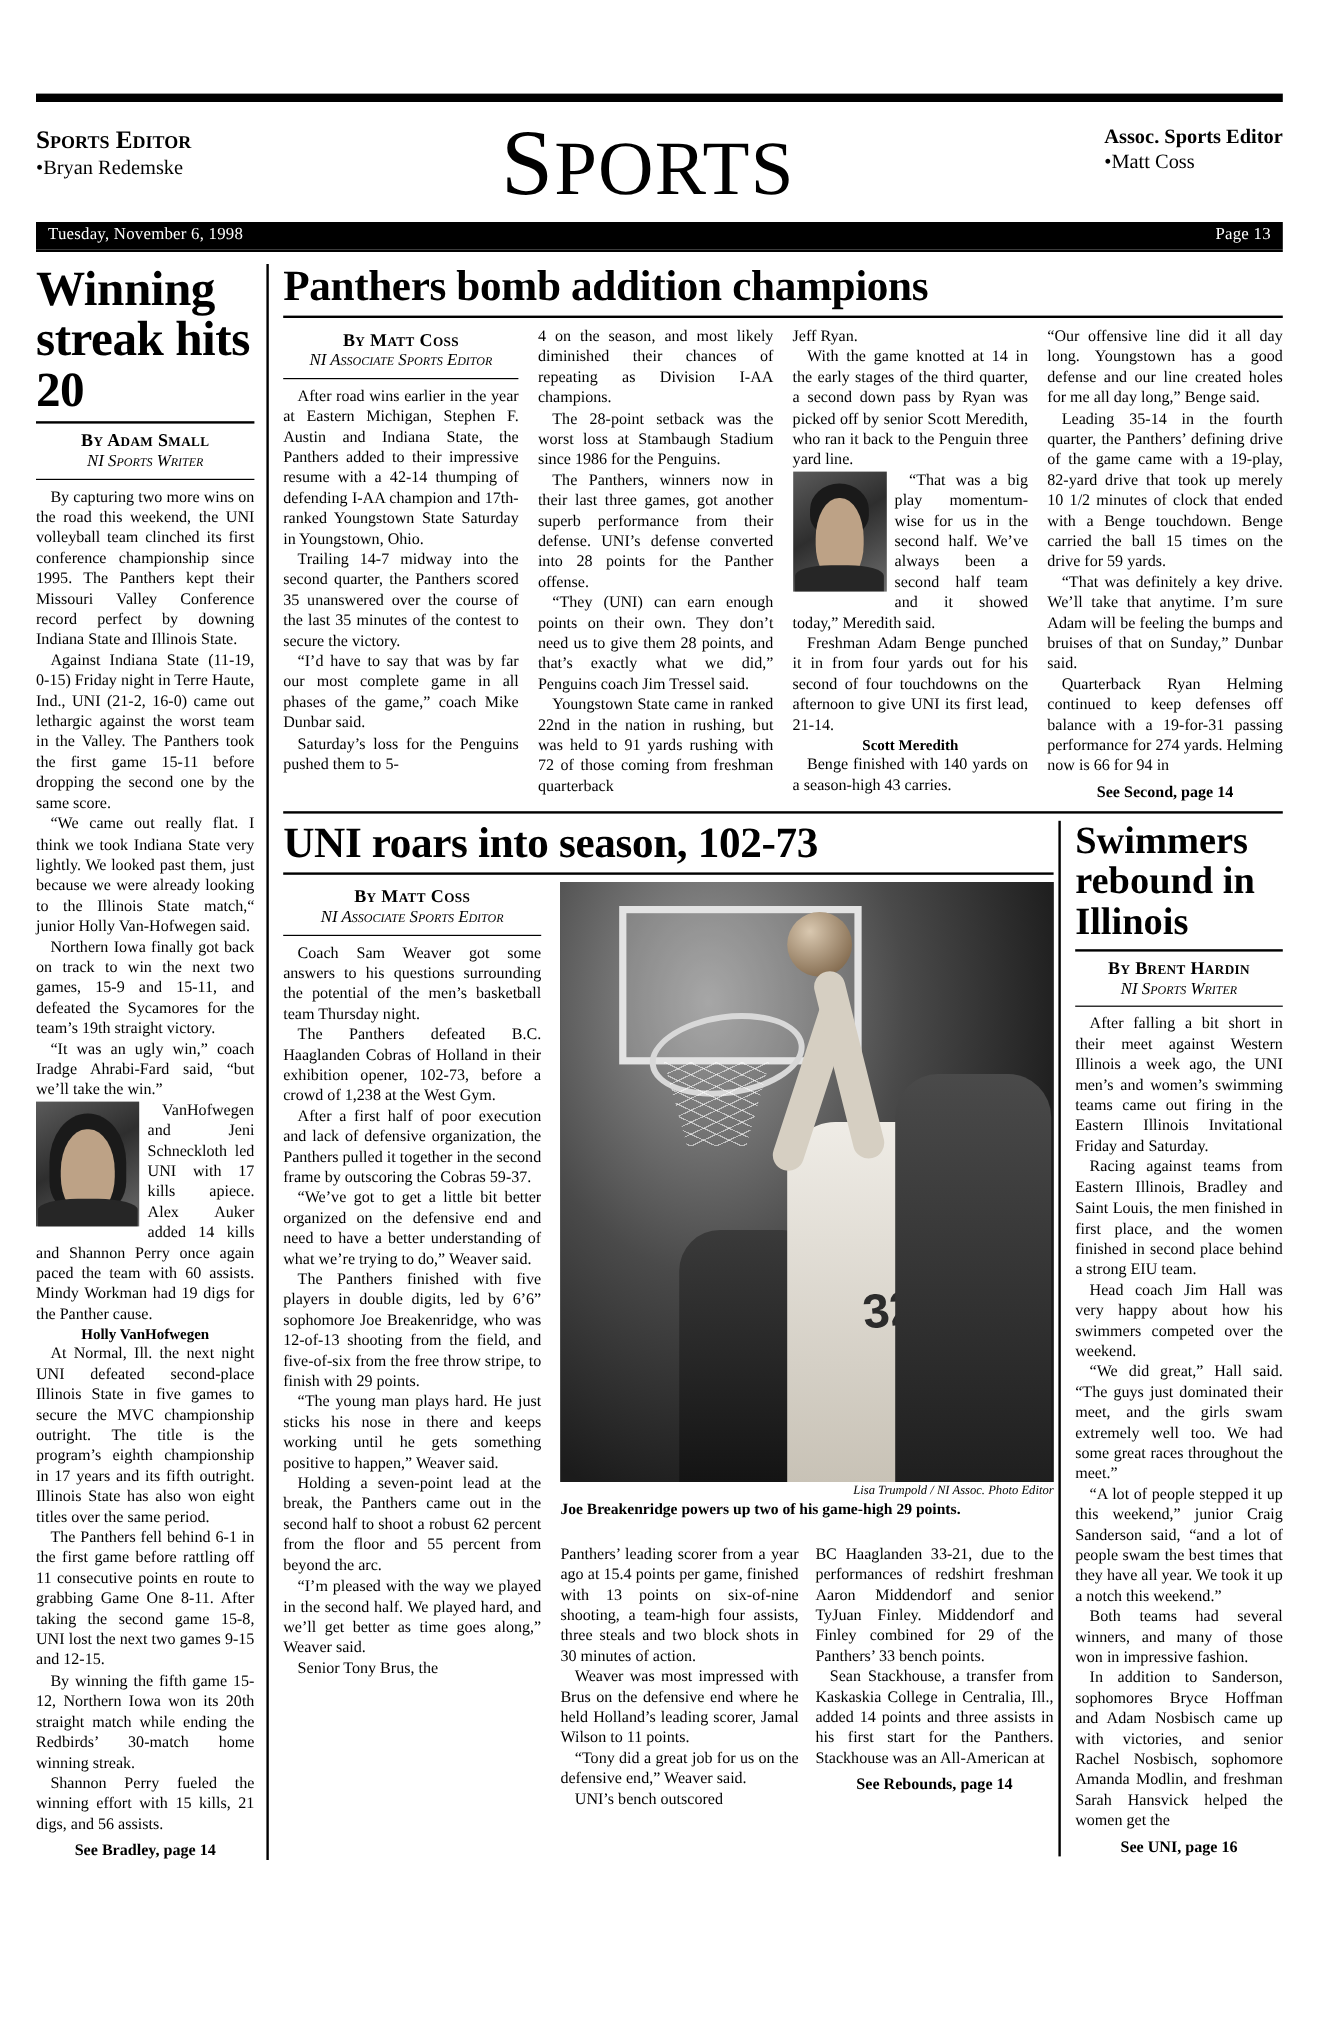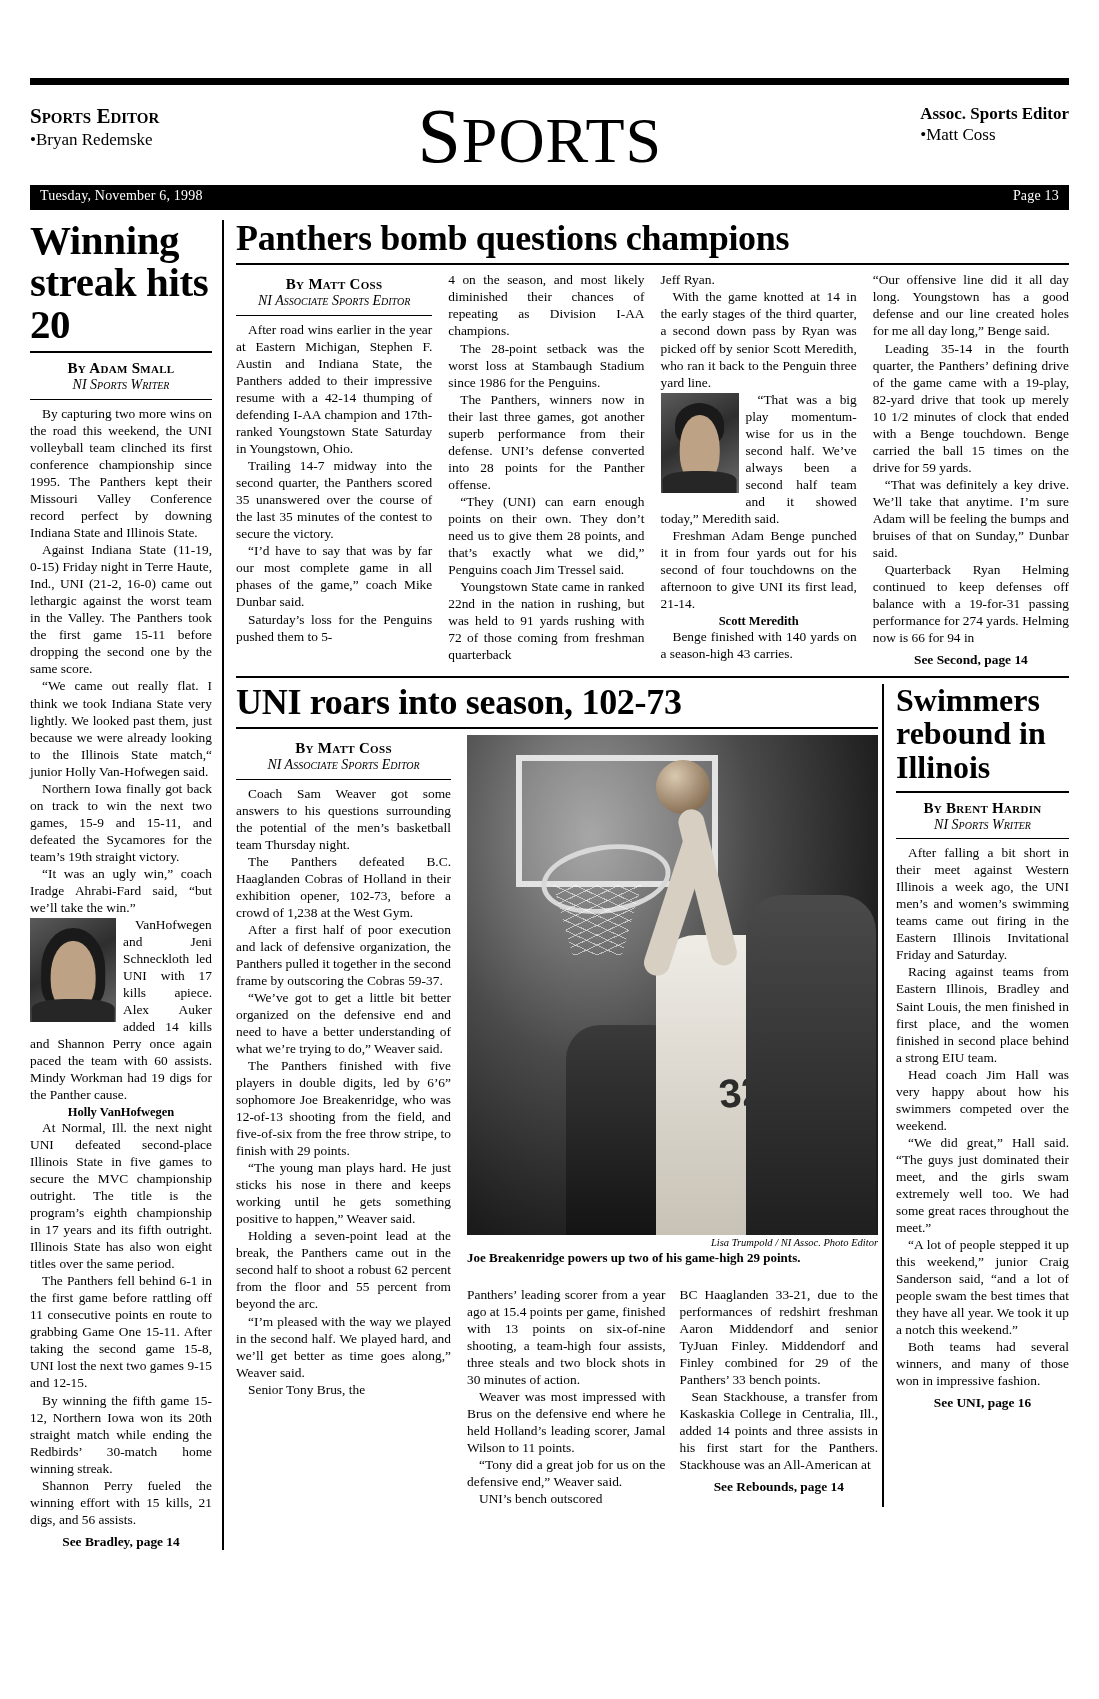--- a/index.html
+++ b/index.html
@@ -382,32 +382,32 @@
       <p class="body">“It was an ugly win,” coach  Iradge Ahrabi-Fard said, “but we’ll take the win.”</p>
 
       <div class="photo portrait-sm">
         <div class="hair long"></div>
         <div class="face"></div>
         <div class="shoulders"></div>
       </div>
       <p class="body">VanHofwegen and Jeni Schneckloth led UNI with 17 kills apiece. Alex Auker added 14 kills and Shannon Perry once again paced the team with 60 assists. Mindy Workman had 19 digs for the Panther cause.</p>
       <div class="cap-under">Holly VanHofwegen</div>
       <p class="body">At Normal, Ill. the next night UNI defeated second-place Illinois State in five games to secure the MVC championship outright. The title is the program’s eighth championship in 17 years and its fifth outright. Illinois State has also won eight titles over the same period.</p>
-      <p class="body">The Panthers fell behind 6-1 in the first game before rattling off 11 consecutive points en route to grabbing Game One 15-11. After taking the second game 15-8, UNI lost the next two games 9-15 and 12-15.</p>
+      <p class="body">The Panthers fell behind 6-1 in the first game before rattling off 11 consecutive points en route to grabbing Game One 8-11. After taking the second game 15-8, UNI lost the next two games 9-15 and 12-15.</p>
       <p class="body">By winning the fifth game 15-12, Northern Iowa won its 20th straight match while ending the Redbirds’ 30-match home winning streak.</p>
       <p class="body">Shannon Perry fueled the winning effort with 15 kills, 21 digs, and 56 assists.</p>
       <div class="cont"><b>See Bradley, page 14</b></div>
     </div>
 
     <div class="vline"></div>
 
     <div class="col-main">
 
       <div>
-        <div class="hl-lg">Panthers bomb questions champions</div>
+        <div class="hl-lg">Panthers bomb addition champions</div>
         <div class="hr-med"></div>
         <div class="three-col" style="gap:16px;">
           <div class="c">
             <div class="byline">
               <div class="smallcaps">By Matt Coss</div>
               <div class="sub">NI Associate Sports Editor</div>
             </div>
             <div class="hr-thin"></div>
             <p class="body first">After road wins earlier in the year at Eastern Michigan, Stephen F. Austin and Indiana State, the Panthers added to their impressive resume with a 42-14 thumping of defending I-AA champion and 17th-ranked Youngstown State Saturday in Youngstown, Ohio.</p>
             <p class="body">Trailing 14-7 midway into the second quarter, the Panthers scored 35 unanswered over the course of the last 35 minutes of the contest to secure the victory.</p>
@@ -513,20 +513,21 @@
             <div class="smallcaps">By Brent Hardin</div>
             <div class="sub">NI Sports Writer</div>
           </div>
           <div class="hr-thin"></div>
           <p class="body first">After falling a bit short in their meet against Western Illinois a week ago, the UNI men’s and women’s swimming teams came out firing in the Eastern Illinois Invitational Friday and Saturday.</p>
           <p class="body">Racing against teams from Eastern Illinois, Bradley and Saint Louis, the men finished in first place, and the women finished in second place behind a strong EIU team.</p>
           <p class="body">Head coach Jim Hall was very happy about how his swimmers competed over the weekend.</p>
           <p class="body">“We did great,” Hall said. “The guys just dominated their meet, and the girls swam extremely well too. We had some great races throughout the meet.”</p>
           <p class="body">“A lot of people stepped it up this weekend,” junior Craig Sanderson said, “and a lot of people swam the best times that they have all year. We took it up a notch this weekend.”</p>
           <p class="body">Both teams had several winners, and many of those won in impressive fashion.</p>
+          <p class="body">In addition to Sanderson, sophomores Bryce Hoffman and Adam Nosbisch came up with victories, and senior Rachel Nosbisch, sophomore Amanda Modlin, and freshman Sarah Hansvick helped the women get the</p>
           <div class="cont"><b>See UNI, page 16</b></div>
         </div>
 
       </div>
     </div>
   </div>
 
 </div>
 </div>
 

